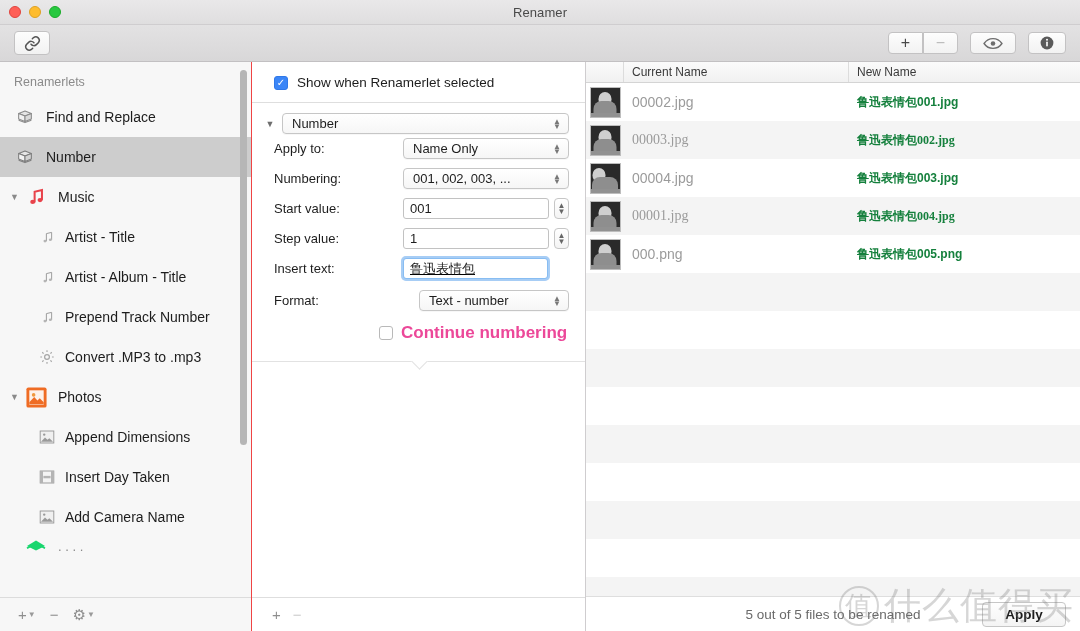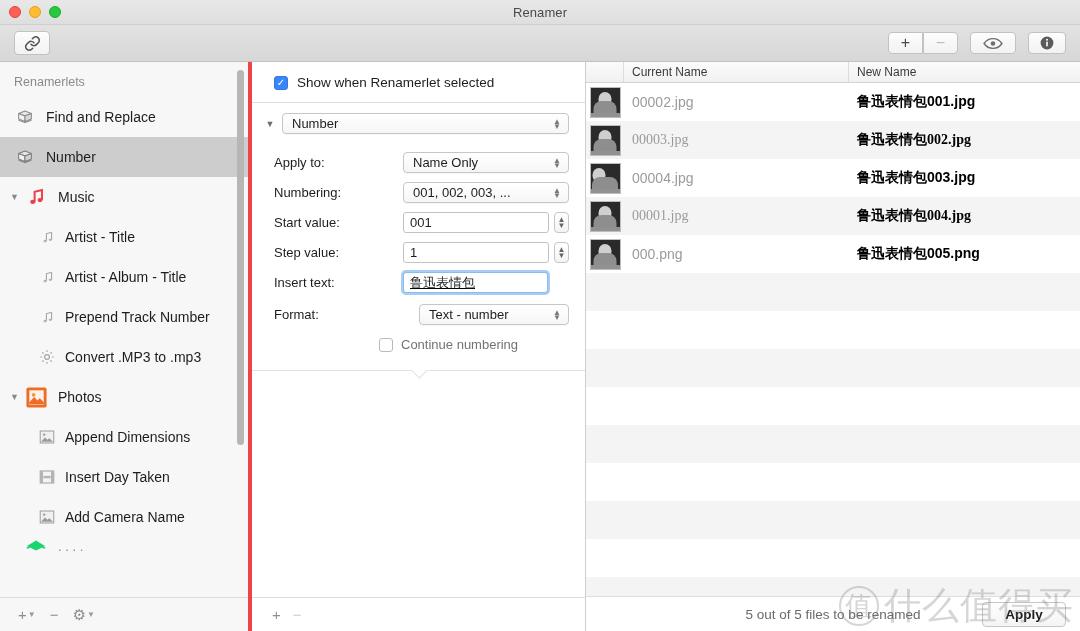--- a/index.html
+++ b/index.html
@@ -62,21 +62,21 @@
   .tb-eye { width: 46px; height: 22px; }
   .tb-info { width: 38px; height: 22px; }
 
   
   .body { flex: 1 1 auto; display: flex; min-height: 0; }
 
   
   .sidebar {
     width: 252px; flex: 0 0 252px;
     background: #f7f7f7;
-    border-right: 4px solid #ef4444;
+    border-right: 1px solid #ef4444;
     display: flex; flex-direction: column;
     position: relative;
     justify-content: flex-end;
   }
   .sb-scroll { flex: 1 1 auto; overflow: hidden; position: relative; padding-top: 0; }
   .sb-head {
     font-size: 12.5px; color: #8b8b8b;
     padding: 13px 0 8px 14px;
   }
   .sb-row {
@@ -164,21 +164,21 @@
     font-size: 13px; color: #1d1d1d;
     position: relative;
     box-shadow: 0 1px 0 rgba(0,0,0,.03);
   }
   .popup .arrows {
     position: absolute; right: 7px; top: 50%; transform: translateY(-50%);
     display: flex; flex-direction: column; line-height: 5px;
     font-size: 8px; color: #777;
   }
 
-  .frm { margin-top: 18px; }
+  .frm { margin-top: 4px; }
   .frm-row { display: flex; align-items: center; margin-bottom: 9px; height: 21px; }
   .frm-lbl {
     width: 105px; flex: 0 0 105px;
     font-size: 13px; color: #1d1d1d;
     padding-left: 10px;
   }
   .frm-ctl { flex: 1 1 auto; display: flex; align-items: center; padding-left: 34px; }
   .txtfield {
     flex: 1 1 auto; height: 21px;
     border: 1px solid #c2c2c2; border-radius: 3px;
@@ -193,21 +193,21 @@
     box-shadow: 0 0 0 2px rgba(118,178,240,.35);
   }
   .stepper {
     width: 15px; height: 21px; margin-left: 5px;
     border: 1px solid #c6c6c6; border-radius: 4px;
     background: linear-gradient(#ffffff, #f4f4f4);
     display: flex; flex-direction: column; align-items: center; justify-content: center;
     font-size: 8px; color: #666; line-height: 6px;
   }
   .cont-row { display: flex; align-items: center; gap: 8px; padding-left: 115px; margin-top: 12px; }
-  .cont-lbl { font-size: 13px; color: #737373; }
+  .cont-lbl { font-size: 17px; color: #ec4899; font-weight: bold; }
 
   .mid-body { flex: 1 1 auto; background: #fff; }
   .mid-footer {
     height: 34px; flex: 0 0 34px;
     border-top: 1px solid #dedede;
     display: flex; align-items: center; gap: 12px;
     padding-left: 20px;
     color: #8e8e8e; font-size: 15px; background: #fff;
   }
   .mid-footer .minus { color: #cccccc; }
@@ -248,21 +248,21 @@
     position: absolute; left: 0; bottom: 0; width: 100%; height: 4px;
     background: rgba(230,230,230,.55);
   }
   .frow .cur-cell {
     width: 225px; flex: 0 0 225px;
     font-size: 14px; color: #9b9b9b;
     padding-left: 8px; overflow: hidden; white-space: nowrap;
   }
   .frow .new-cell {
     flex: 1 1 auto;
-    font-size: 14px; color: #000000; font-weight: 600;
+    font-size: 12px; color: #15803d; font-weight: 600;
     padding-left: 8px; overflow: hidden; white-space: nowrap;
   }
   .list-footer {
     height: 35px; flex: 0 0 35px;
     border-top: 1px solid #dedede;
     background: #fff;
     display: flex; align-items: center; justify-content: center;
     position: relative;
   }
   .status-txt { font-size: 13.5px; color: #6a6a6a; }

